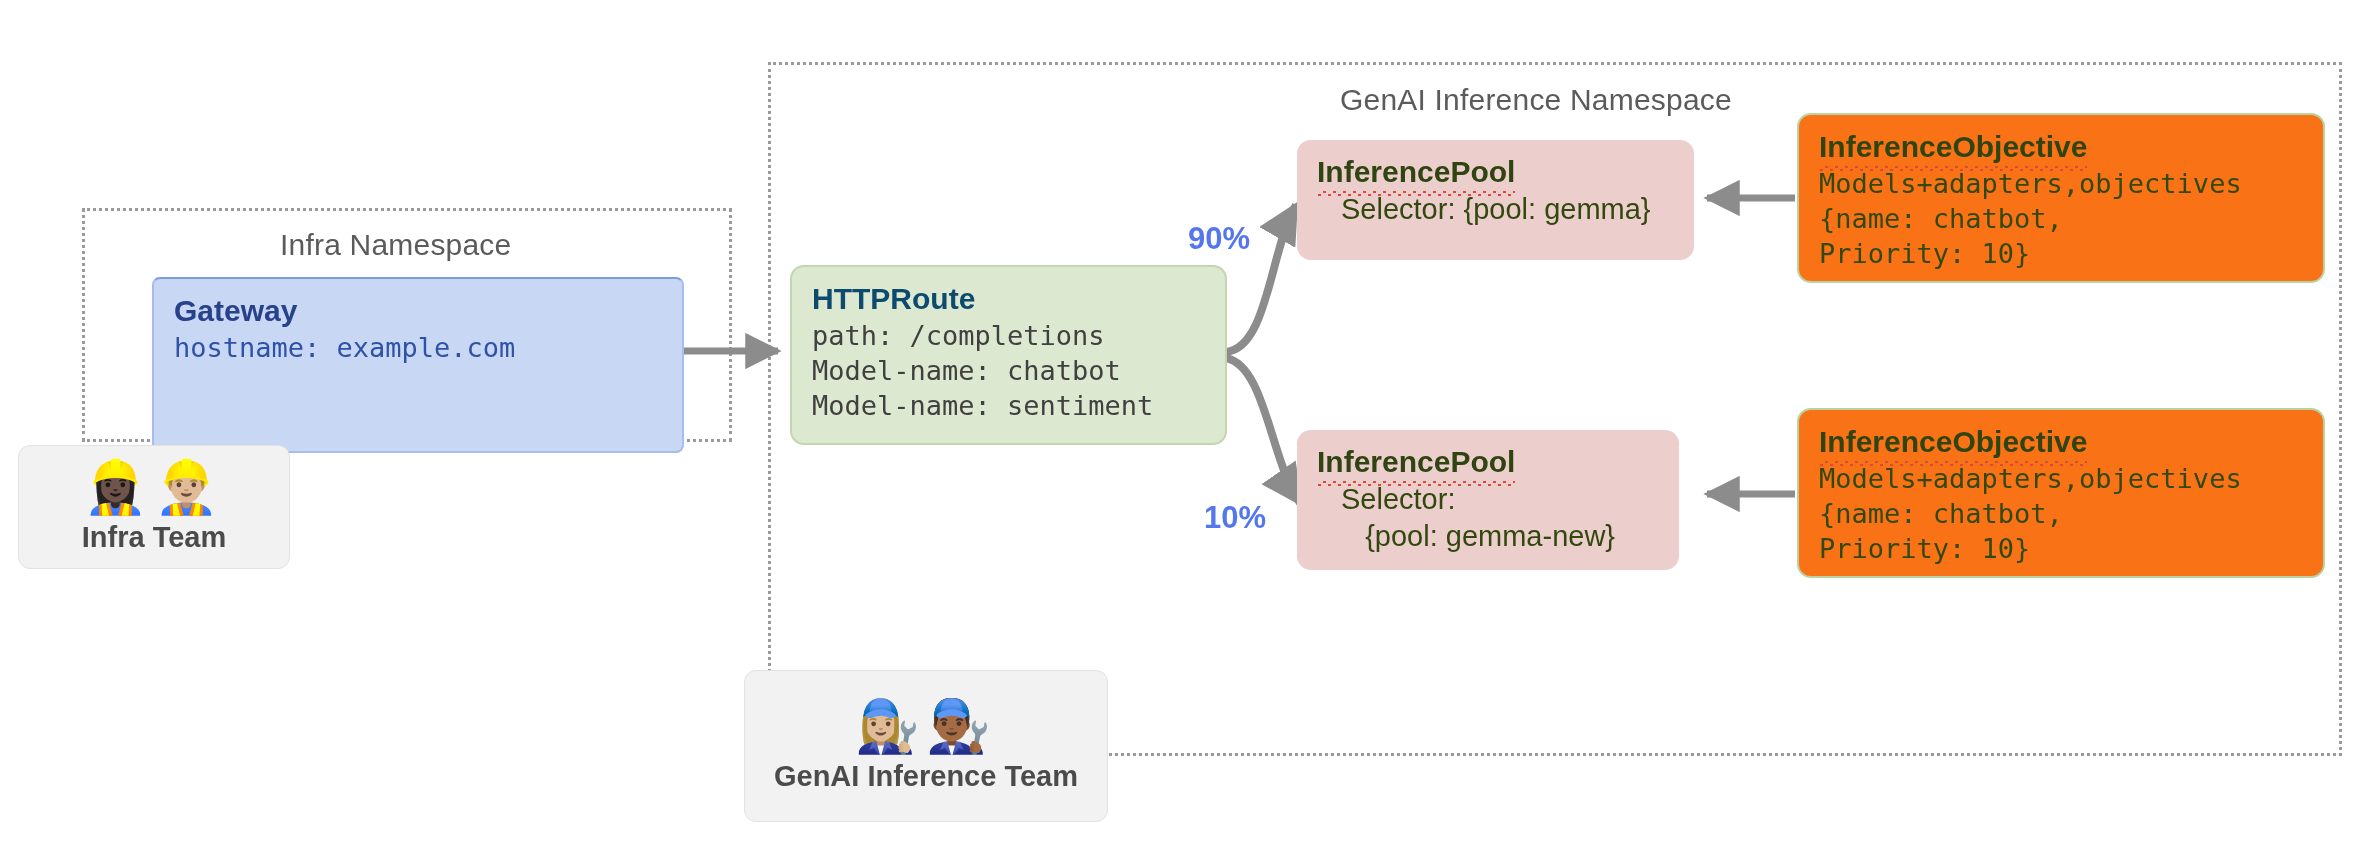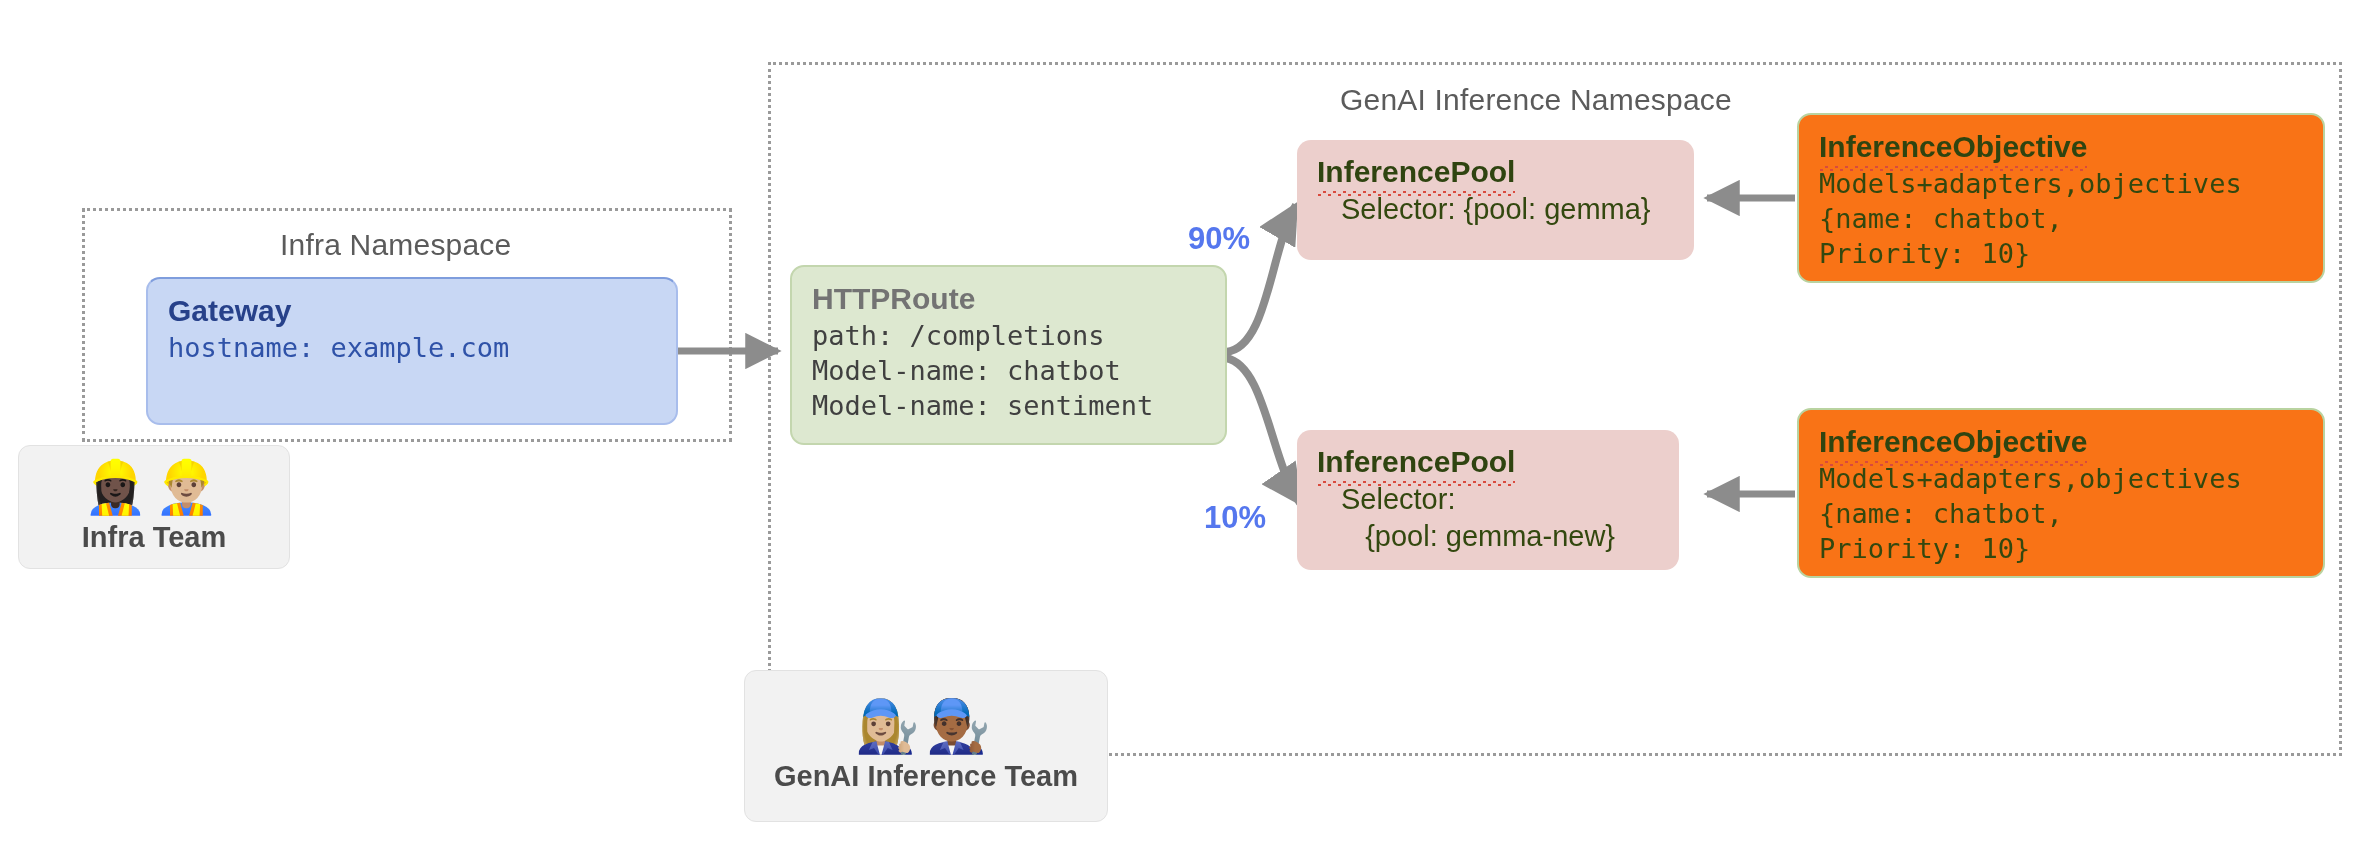--- a/index.html
+++ b/index.html
@@ -64,21 +64,21 @@
   .n-gateway{
     background:#c8d7f4;border:2px solid #a8bdec;border-top-color:#7f9ddd;
   }
   .n-gateway .title{color:#27418a;}
   .n-gateway .mono{color:#2f52a8;}
 
   
   .n-route{
     background:#dde8d0;border:2px solid #c3d6ae;
   }
-  .n-route .title{color:#737373;}
+  .n-route .title{color:#0c4a6e;}
   .n-route .mono{color:#404040;}
 
   
   .n-pool{
     background:#eccfcc;border:none;
   }
   .n-pool .title{color:#2f4410;}
   .n-pool .sans{color:#33480f;margin-left:24px;}
 
   
@@ -144,21 +144,21 @@
     </g>
 
     <g>
       <line x1="1795" y1="494" x2="1707" y2="494" stroke="#8c8c8c" stroke-width="7" marker-end="url(#arrow)"></line>
     </g>
   </svg>
 
   <div class="pct" style="left:1188px;top:205px;margin-top:16px;">90%</div>
   <div class="pct" style="left:1204px;top:500px;">10%</div>
 
-  <div class="node n-gateway" style="left:146px;top:277px;width:532px;height:148px;">
+  <div class="node n-gateway" style="left:152px;top:277px;width:532px;height:176px;border-radius:8px;">
     <div class="title">Gateway</div>
     <div class="mono">hostname: example.com</div>
   </div>
 
   <div class="node n-route" style="left:790px;top:265px;width:437px;height:180px;">
     <div class="title">HTTPRoute</div>
     <div class="mono">path: /completions</div>
     <div class="mono">Model-name: chatbot</div>
     <div class="mono">Model-name: sentiment</div>
   </div>

